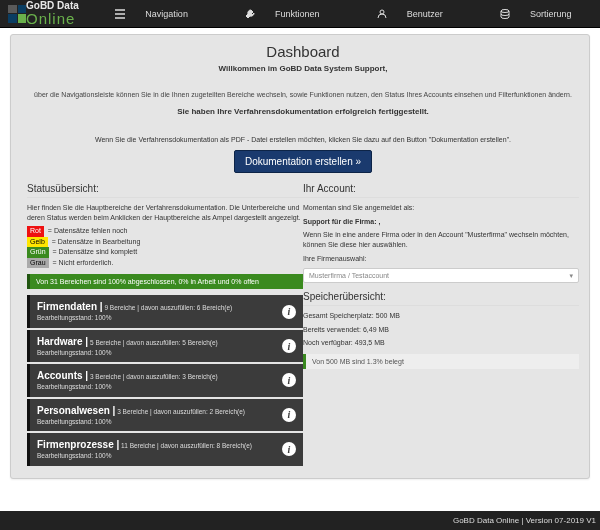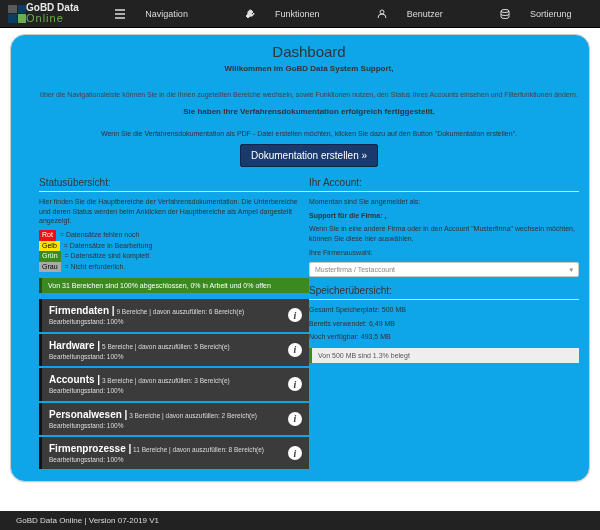--- a/index.html
+++ b/index.html
@@ -5,30 +5,30 @@
 *{box-sizing:border-box;margin:0;padding:0;font-family:Arial,Helvetica,sans-serif}
 body{background:#fff;width:600px;height:530px;overflow:hidden;font-size:8px;color:#333}
 .topbar{background:#222;height:28px;display:flex;align-items:center;border-bottom:1px solid #000}
 .logo{display:flex;align-items:center;padding:0 8px;}
 .logo-sq{display:grid;grid-template-columns:1fr 1fr;grid-template-rows:1fr 1fr;width:18px;height:18px;gap:1px}
 .logo-sq span:nth-child(1){background:#5a5a5a}
 .logo-sq span:nth-child(2){background:#0a3d62}
 .logo-sq span:nth-child(3){background:#0a3d62}
 .logo-sq span:nth-child(4){background:#6ab04c}
 .logo-txt{color:#e8e8e8;font-size:10px;font-weight:bold;line-height:1}
-.logo-txt .online{color:#6ab04c;font-weight:normal;font-size:11px;letter-spacing:1px}
+.logo-txt .online{color:#6ab04c;font-weight:normal;font-size:15px;letter-spacing:1px}
 .nav{display:flex;flex:1;justify-content:space-around}
 .nav-item{color:#ddd;font-size:9px;display:flex;align-items:center;gap:20px;padding:0 6px;cursor:pointer}
 .nav-item svg{width:10px;height:10px;fill:#ddd;stroke:#ddd}
 .page{padding:6px 10px 0 10px}
-.panel{border:1px solid #ccc;border-radius:15px;padding:8px 10px 10px 28px;background:#0ea5e9;box-shadow:0 1px 2px rgba(0,0,0,.07)}
+.panel{border:1px solid #ccc;border-radius:3px;padding:8px 10px 10px 16px;background:#e5e5e5;box-shadow:0 1px 2px rgba(0,0,0,.07)}
 h1{font-size:15px;font-weight:normal;text-align:center;margin-bottom:4px}
 .welcome{text-align:center;font-weight:bold;font-size:8px;margin-bottom:17px}
 .intro{text-align:center;font-size:7px;line-height:1.4;margin-bottom:7px;color:#444}
-.done{text-align:center;font-weight:bold;font-size:8px;margin-bottom:14px}
+.done{text-align:center;font-weight:bold;font-size:8px;margin-bottom:20px}
 .done2{text-align:center;font-size:7px;margin-bottom:7px}
 .btn{background:#1a3a6e;color:#fff;border:1px solid #0d2447;padding:5px 10px;font-size:10px;cursor:pointer;border-radius:2px;display:inline-block}
 .btn-wrap{text-align:center;margin-bottom:10px}
 .cols{display:flex;}
 .col{flex:1}
 .col h2{font-size:10px;font-weight:normal;border-bottom:1px solid #ddd;padding-bottom:3px;margin-bottom:5px}
 .col p{font-size:7px;line-height:1.4;margin-bottom:4px}
 .legend{font-size:7px;line-height:1.5}
 .lg{display:inline-block;padding:0 3px;color:#000;margin-right:2px}
 .lg.red{background:#e11;color:#fff}
@@ -36,21 +36,21 @@
 .lg.green{background:#3a8a1f;color:#fff}
 .lg.gray{background:#aaa}
 .bar-green{background:#3a8a1f;color:#fff;font-size:7px;padding:4px 6px;margin:6px 0;border-left:3px solid #205510}
 .cat{background:#3b3b3b;color:#fff;padding:5px 7px;margin-bottom:2px;display:flex;justify-content:space-between;align-items:center;border-left:3px solid #111}
 .cat-txt{font-size:7px;line-height:1.3}
 .cat-txt b{font-size:10px}
 .cat-txt .sub{color:#ddd;font-size:6.5px}
 .info-ic{width:14px;height:14px;border-radius:50%;background:#fff;color:#3b3b3b;font-weight:bold;font-style:italic;font-family:Georgia,serif;display:flex;align-items:center;justify-content:center;font-size:10px;flex-shrink:0}
 .select{width:100%;border:1px solid #ccc;padding:3px 5px;font-size:7px;color:#888;border-radius:2px;background:#fff;margin-bottom:8px}
 .storage-bar{background:#eee;color:#555;font-size:7px;padding:4px 6px;margin:6px 0 8px 0;border-left:3px solid #3a8a1f}
-.footer{position:fixed;bottom:0;left:0;width:600px;background:#222;color:#ddd;text-align:left;font-size:8px;padding:5px 16px}
+.footer{position:fixed;bottom:0;left:0;width:600px;background:#222;color:#ddd;text-align:right;font-size:8px;padding:5px 4px}
 </style>
 </head>
 <body>
 
 <div class="topbar">
   <div class="logo">
     <div class="logo-sq">
         <span></span>
         <span></span>
         <span></span>

